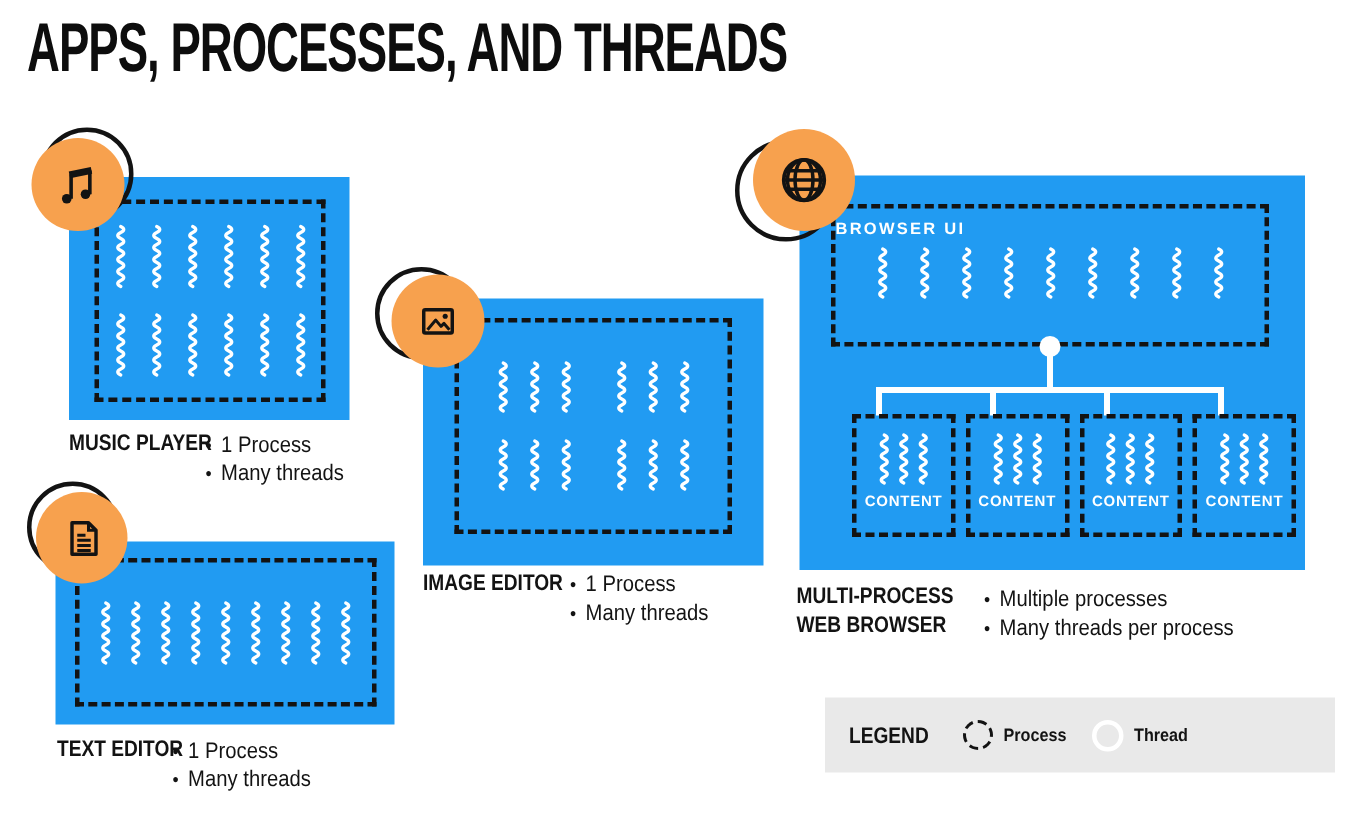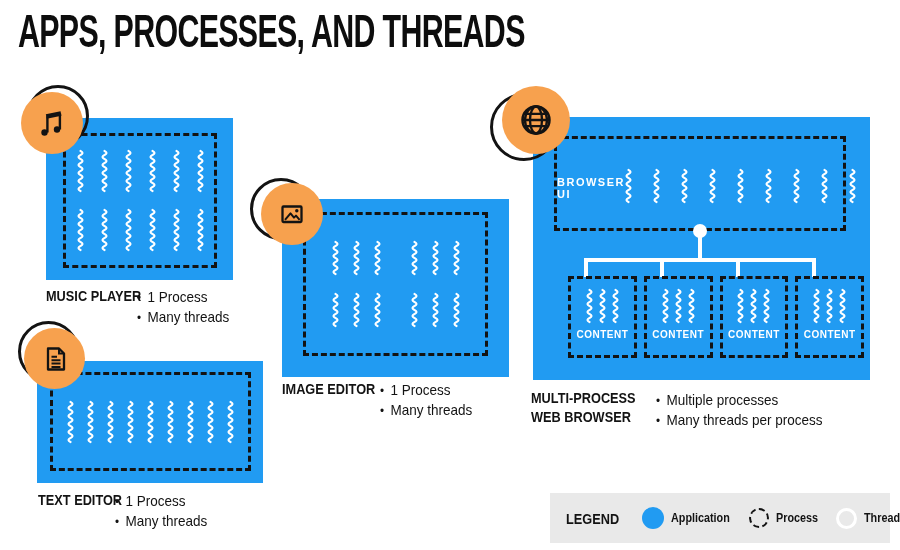--- a/index.html
+++ b/index.html
@@ -66,39 +66,39 @@
   #image .badge-ring{transform:translate(-3px,-1px);}
   #image .caption-label{left:282px;top:380px;}
   #image .bullets{left:380px;top:380px;}
   
   #browser .appbox{left:533px;top:117px;width:337px;height:263px;}
   #browser .badge{left:494px;top:89px;width:68px;height:68px;}
   #browser .badge-fill{transform:translate(8px,-3px);}
   #browser .badge-ring{transform:translate(-4px,4px);}
   .browser-ui{position:absolute;left:21px;top:19px;width:292px;height:95px;
     border:3px dashed var(--ink);box-sizing:border-box;
-    display:flex;flex-direction:row;align-items:center;}
+    display:flex;flex-direction:column;}
   .ui-label{margin-top:8px;color:#fff;font-size:11px;font-weight:700;letter-spacing:1.5px;}
   .browser-ui .threads{margin-top:5px;}
   .browser-ui .thread-group{gap:21px;}
   .content-row{position:absolute;left:35px;top:159px;width:296px;display:flex;gap:7px;}
   .content{flex:1;height:82px;border:3px dashed var(--ink);box-sizing:border-box;
     display:flex;flex-direction:column;align-items:center;padding-top:9px;}
   .content .thread-group{gap:6px;}
   .content-label{margin-top:5px;color:#fff;font-size:10px;font-weight:700;letter-spacing:.5px;}
   .conn{position:absolute;background:#fff;}
   .conn-dot{left:160px;top:107px;width:14px;height:14px;border-radius:50%;}
   .conn-stub{left:165px;top:114px;width:4px;height:30px;}
   .conn-h{left:51px;top:141px;width:232px;height:4px;}
   .conn-drop{top:141px;width:4px;height:19px;}
   #browser .caption-label{left:531px;top:388px;}
   #browser .bullets{left:656px;top:390px;}
   
   .legend{position:absolute;left:550px;top:465px;width:340px;height:50px;background:var(--legend-bg);
-    box-sizing:border-box;display:flex;align-items:center;padding:0 10px 0 16px;gap:13px;margin-top:28px;}
+    box-sizing:border-box;display:flex;align-items:center;padding:0 10px 0 16px;gap:13px;}
   .legend-title{font-size:15px;font-weight:800;transform:scaleX(.85);transform-origin:0 50%;white-space:nowrap;}
   .legend-item{display:flex;align-items:center;gap:7px;}
   .legend-item .label{font-size:12px;font-weight:700;transform:scaleX(.9);transform-origin:0 50%;white-space:nowrap;}
   .sym-app{width:22px;height:22px;border-radius:50%;background:var(--blue);}
   .sym-process{width:16px;height:16px;border-radius:50%;border:2.5px dashed var(--ink);}
   .sym-thread{width:15px;height:15px;border-radius:50%;border:3px solid #fff;}
 </style>
 </head>
 <body>
 
@@ -427,24 +427,20 @@
     </span>
     <ul class="bullets">
       <li>Multiple processes</li>
       <li>Many threads per process</li>
     </ul>
   </section>
 
   <div class="legend">
     <span class="legend-title">LEGEND</span>
     <span class="legend-item">
-      <span class="sym-app"></span>
-      <span class="label">Application</span>
-    </span>
-    <span class="legend-item">
       <span class="sym-process"></span>
       <span class="label">Process</span>
     </span>
     <span class="legend-item">
       <span class="sym-thread"></span>
       <span class="label">Thread</span>
     </span>
   </div>
 
 </div>

